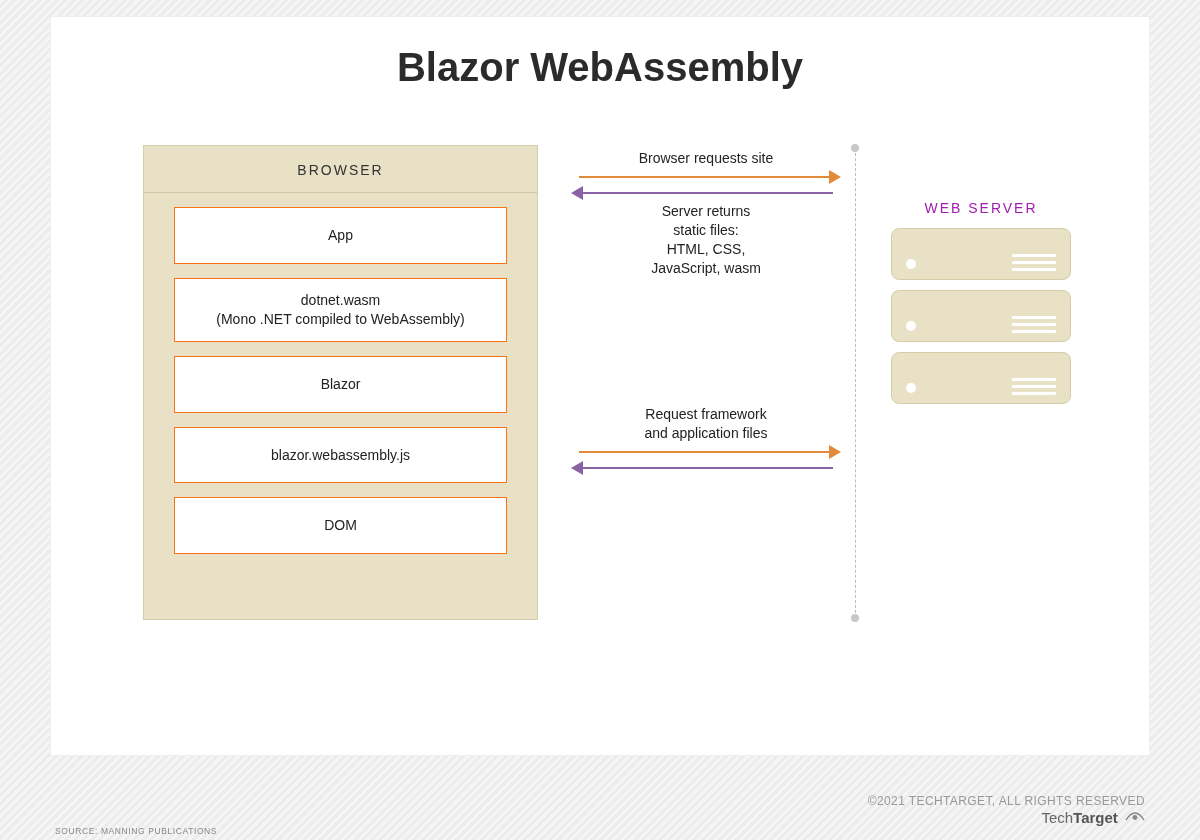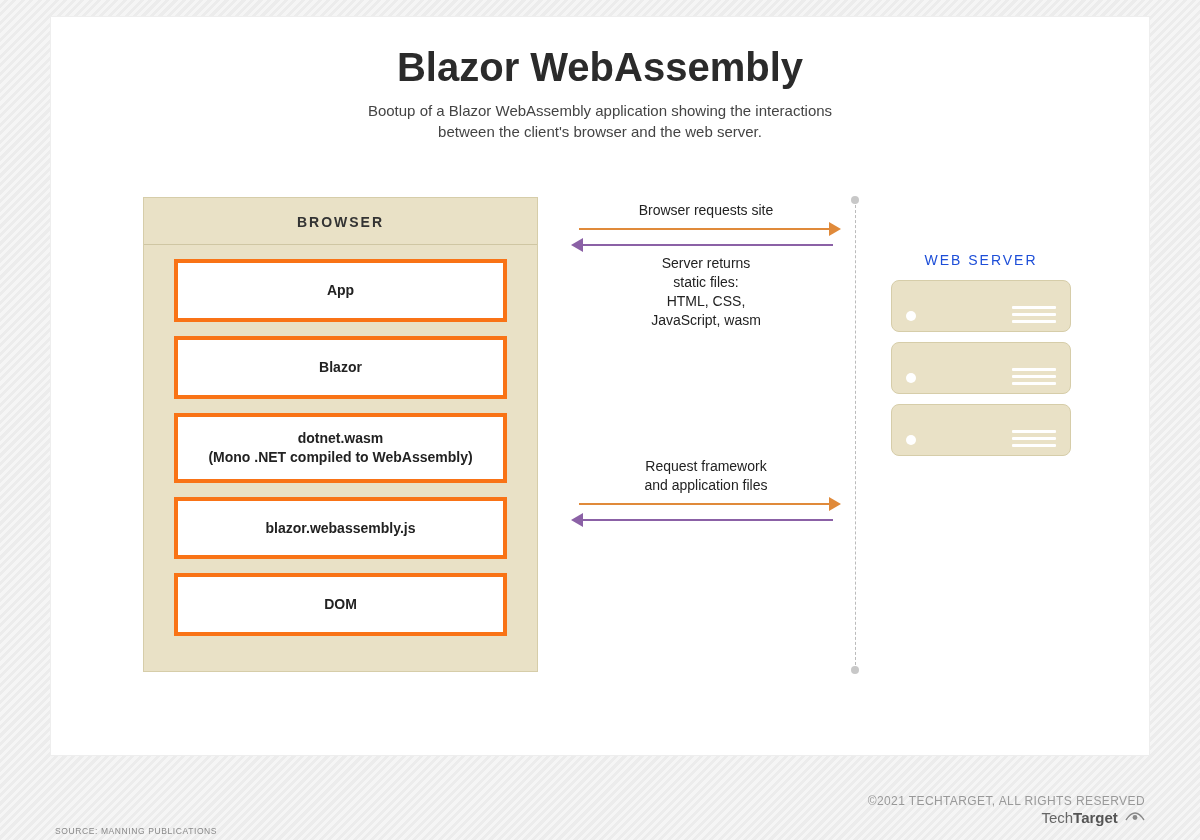--- a/index.html
+++ b/index.html
@@ -46,33 +46,32 @@
   }
   
   .browser-panel {
     position: absolute;
     left: 92px;
     top: 0;
     width: 395px;
     height: 475px;
     background: #e9e1c6;
     border: 1px solid #d6cda9;
-    font-weight: bold;
   }
   .browser-header {
     text-align: center;
     font-size: 14px;
     letter-spacing: 2px;
     color: #333;
     padding: 16px 0 14px 0;
     border-bottom: 1px solid #cfc6a3;
   }
   .layer {
     background: #fff;
-    border: 4px solid #f97316;
+    border: 1px solid #f97316;
     margin: 14px 30px 0 30px;
     padding: 12px 8px;
     text-align: center;
     font-size: 14px;
     color: #222;
     line-height: 1.35;
   }
   .layer.tall { padding: 18px 8px; }
   
   .center {
@@ -140,21 +139,21 @@
   .server-area {
     position: absolute;
     left: 840px;
     top: 55px;
     width: 180px;
   }
   .server-label {
     text-align: center;
     font-size: 14px;
     letter-spacing: 2px;
-    color: #1d4ed8;
+    color: #a21caf;
     margin-bottom: 12px;
   }
   .server-unit {
     background: #e9e1c6;
     border: 1px solid #d6cda9;
     border-radius: 8px;
     height: 52px;
     margin-bottom: 10px;
     position: relative;
   }
@@ -209,35 +208,31 @@
     margin-left: 3px;
     transform: translateY(-1px);
   }
 </style>
 </head>
 <body>
 
 <div class="card">
 
   <h1 class="title">Blazor WebAssembly</h1>
-  <p class="subtitle">
-    <span>Bootup of a Blazor WebAssembly application showing the interactions</span><br>
-    <span>between the client's browser and the web server.</span>
-  </p>
 
   <div class="diagram">
 
     <div class="browser-panel">
       <div class="browser-header">BROWSER</div>
       <div class="layer tall">App</div>
-      <div class="layer tall">Blazor</div>
       <div class="layer">
         <span>dotnet.wasm</span><br>
         <span>(Mono .NET compiled to WebAssembly)</span>
       </div>
+      <div class="layer tall">Blazor</div>
       <div class="layer tall">blazor.webassembly.js</div>
       <div class="layer tall">DOM</div>
     </div>
 
     <div class="center">
 
       <div style="height:4px"></div>
       <div class="clabel">Browser requests site</div>
       <div class="arrow-row orange">
         <div class="arrow-line"></div>

